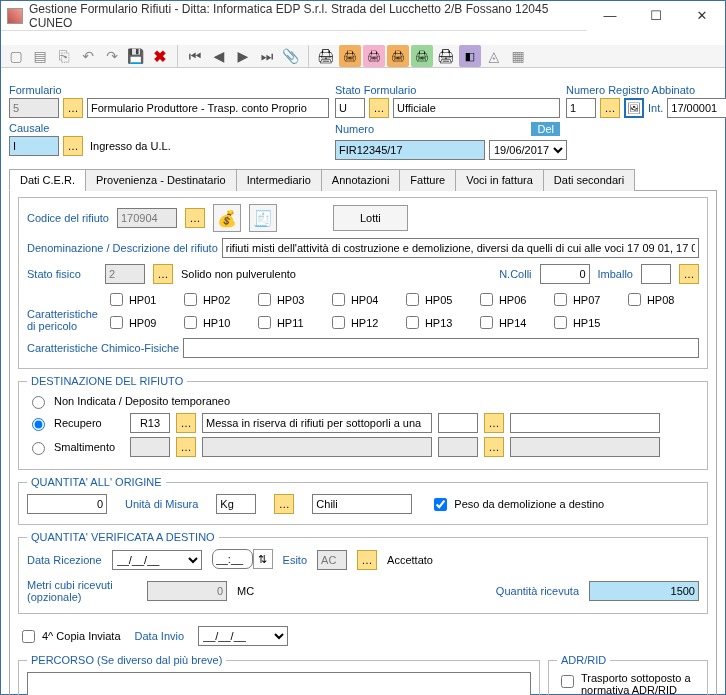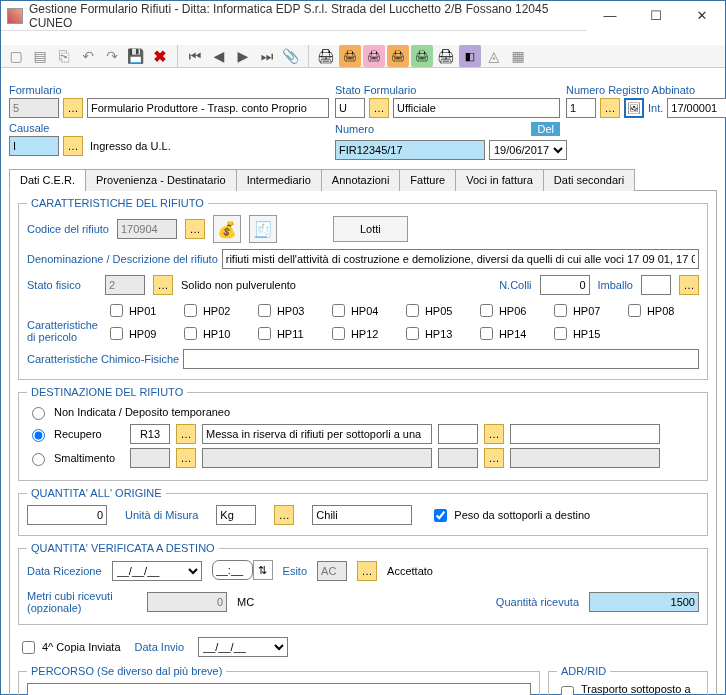--- a/index.html
+++ b/index.html
@@ -254,21 +254,20 @@
       <div class="tab">Intermediario</div>
       <div class="tab">Annotazioni</div>
       <div class="tab">Fatture</div>
       <div class="tab">Voci in fattura</div>
       <div class="tab">Dati secondari</div>
     </div>
 
     <div class="tab-body">
 
       <fieldset class="group">
-        <legend>CARATTERISTICHE DEL RIFIUTO</legend>
         <div class="row" style="gap:8px; align-items:center;">
           <span class="label-blue">Codice del rifiuto</span>
           <input class="inp ro" style="width: 60px;" readonly="" value="170904">
           <div class="btn-yellow">…</div>
           <div class="btn-icon">💰</div>
           <div class="btn-icon">🧾</div>
           <div style="width:40px"></div>
           <button class="btn-lotti">Lotti</button>
         </div>
         <div class="row" style="margin-top:6px;">
@@ -389,21 +388,21 @@
       <fieldset class="group">
         <legend>QUANTITA'  ALL' ORIGINE</legend>
         <div class="row" style="gap:18px;">
           <input class="inp" style="width: 80px; text-align: right;" value="0">
           <span class="label-blue">Unità di Misura</span>
           <input class="inp" style="width: 40px;" value="Kg">
           <div class="btn-yellow">…</div>
           <input class="inp" style="width: 100px;" value="Chili">
           <label class="checkbox-row">
             <input type="checkbox" checked="" style="">
-            <span>Peso da sottoporli a destino</span>
+            <span>Peso da demolizione a destino</span>
           </label>
         </div>
       </fieldset>
 
       <fieldset class="group">
         <legend>QUANTITA' VERIFICATA A DESTINO</legend>
         <div class="row" style="gap:10px;">
           <span class="label-blue">Data Ricezione</span>
           <select class="sel" style="width:90px"><option>__/__/__</option></select>
           <div class="row" style="gap:0">

